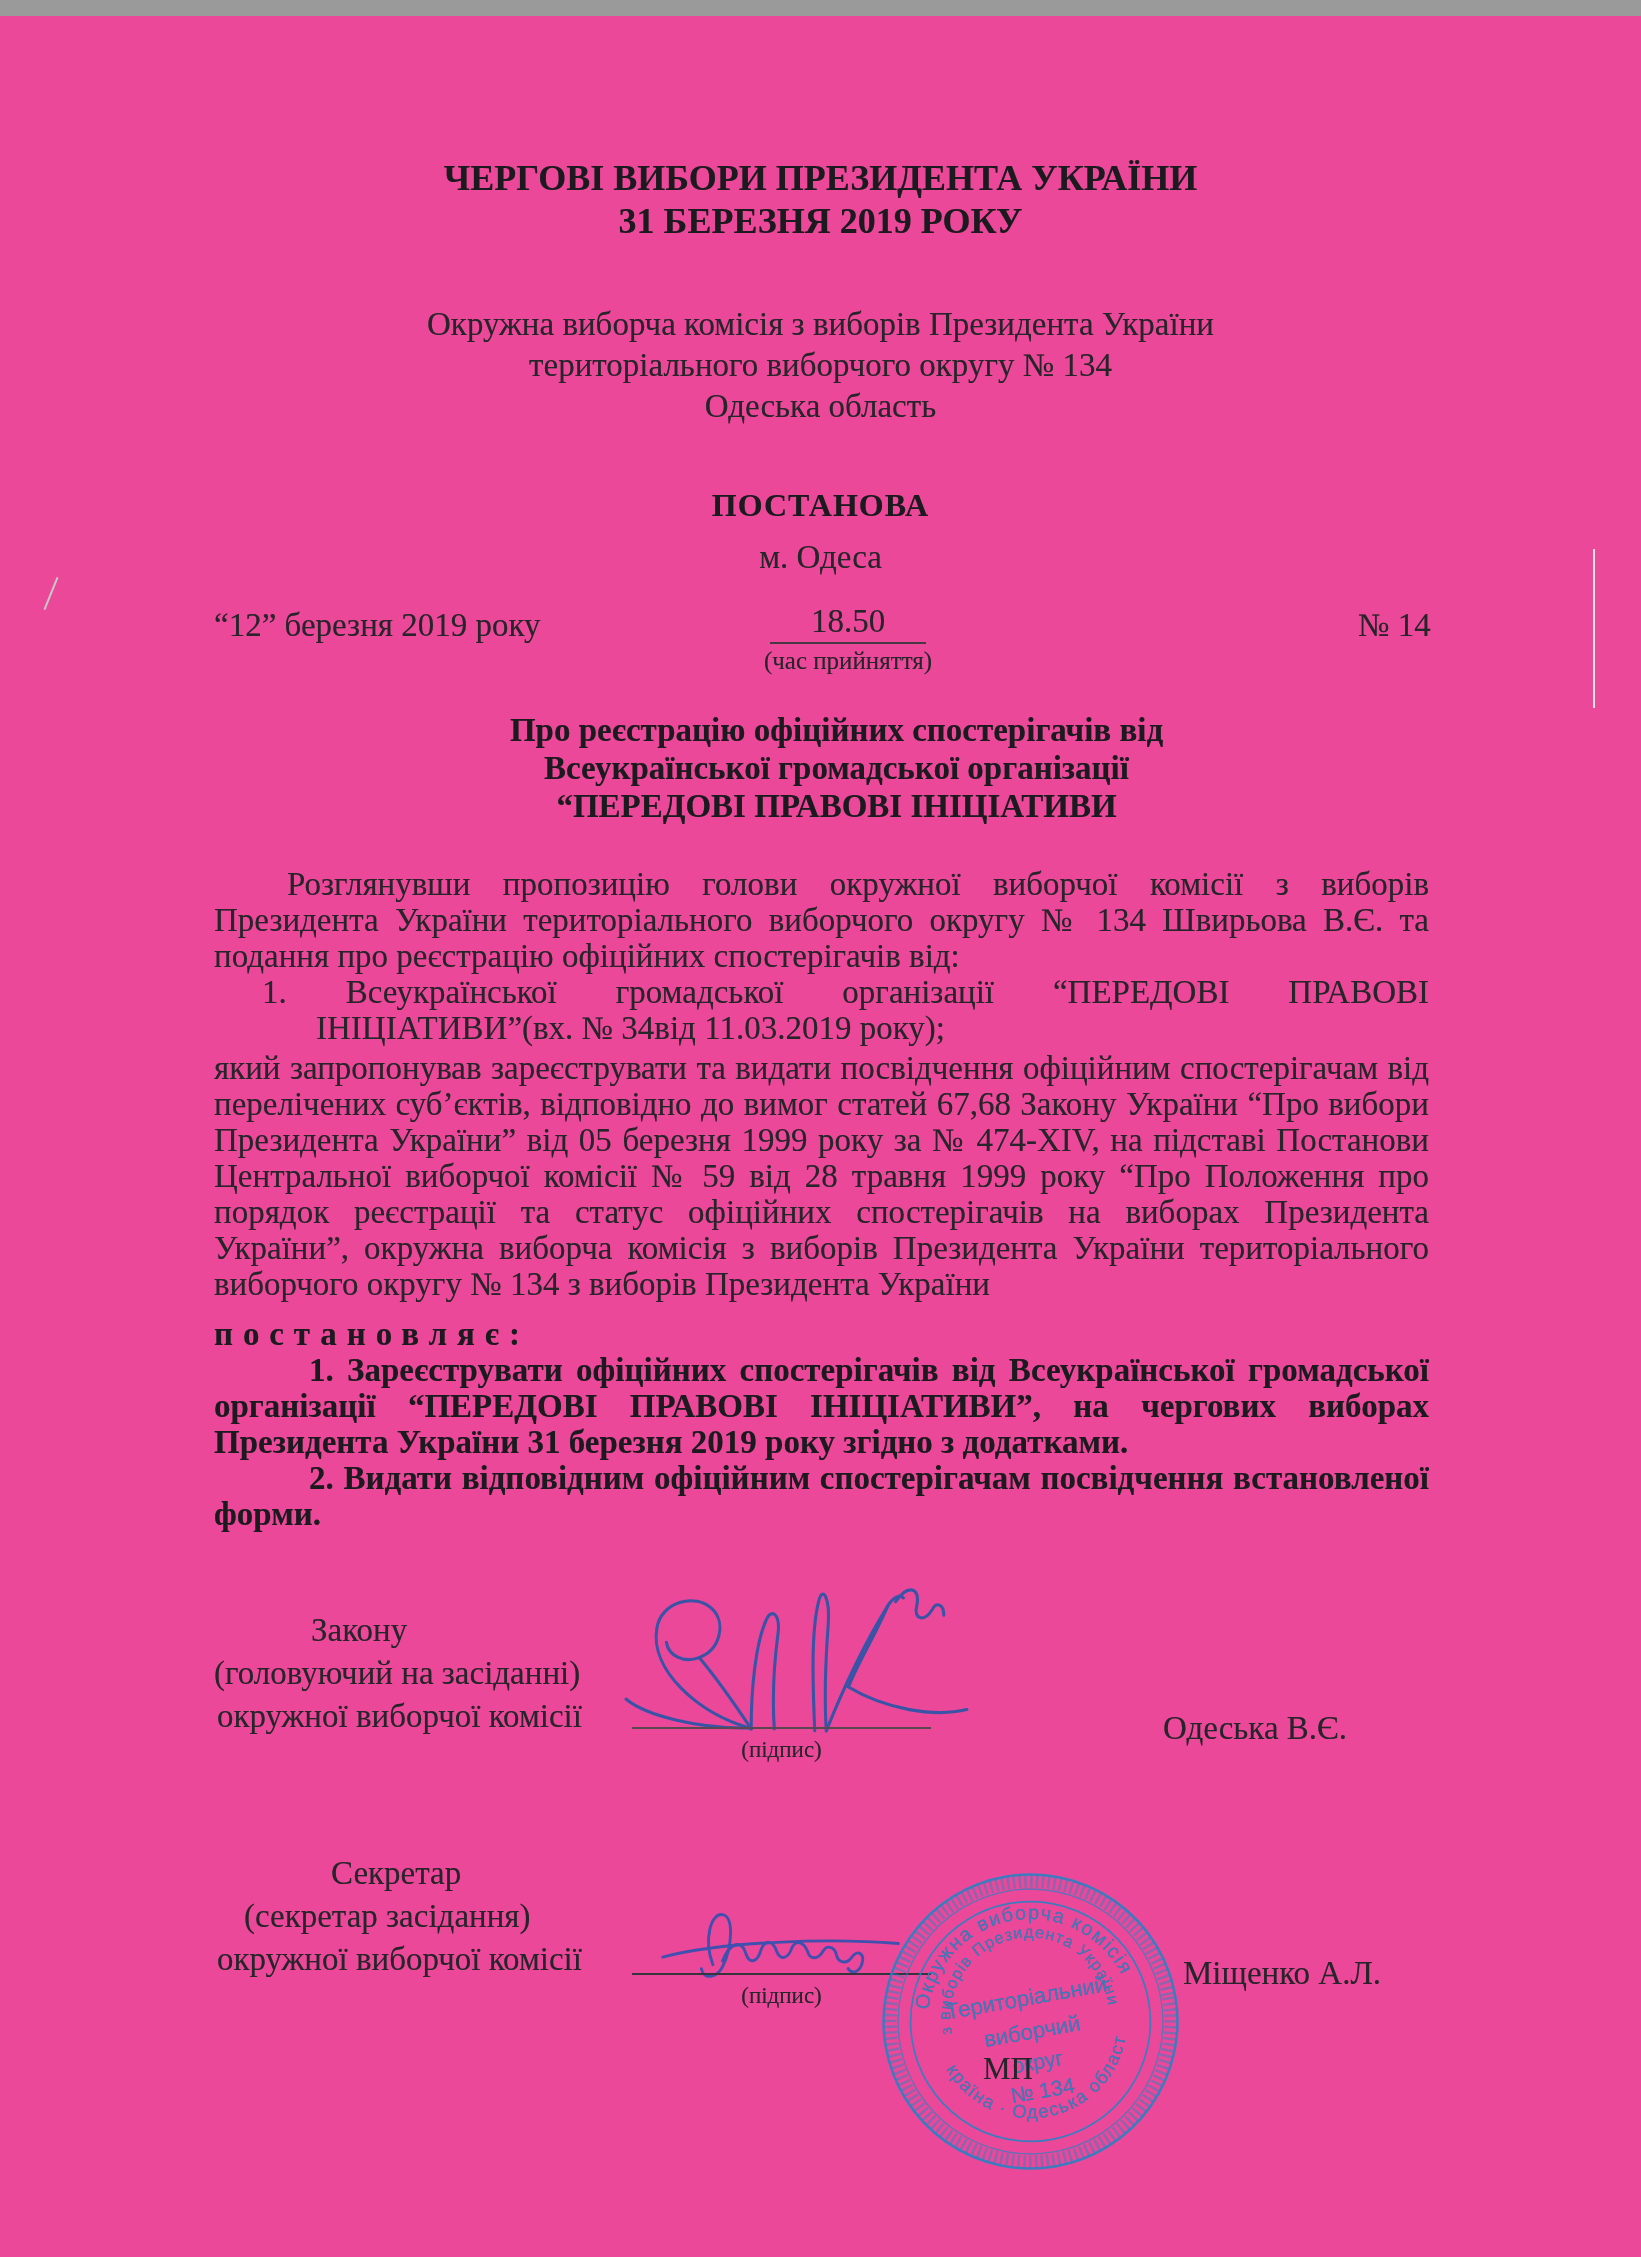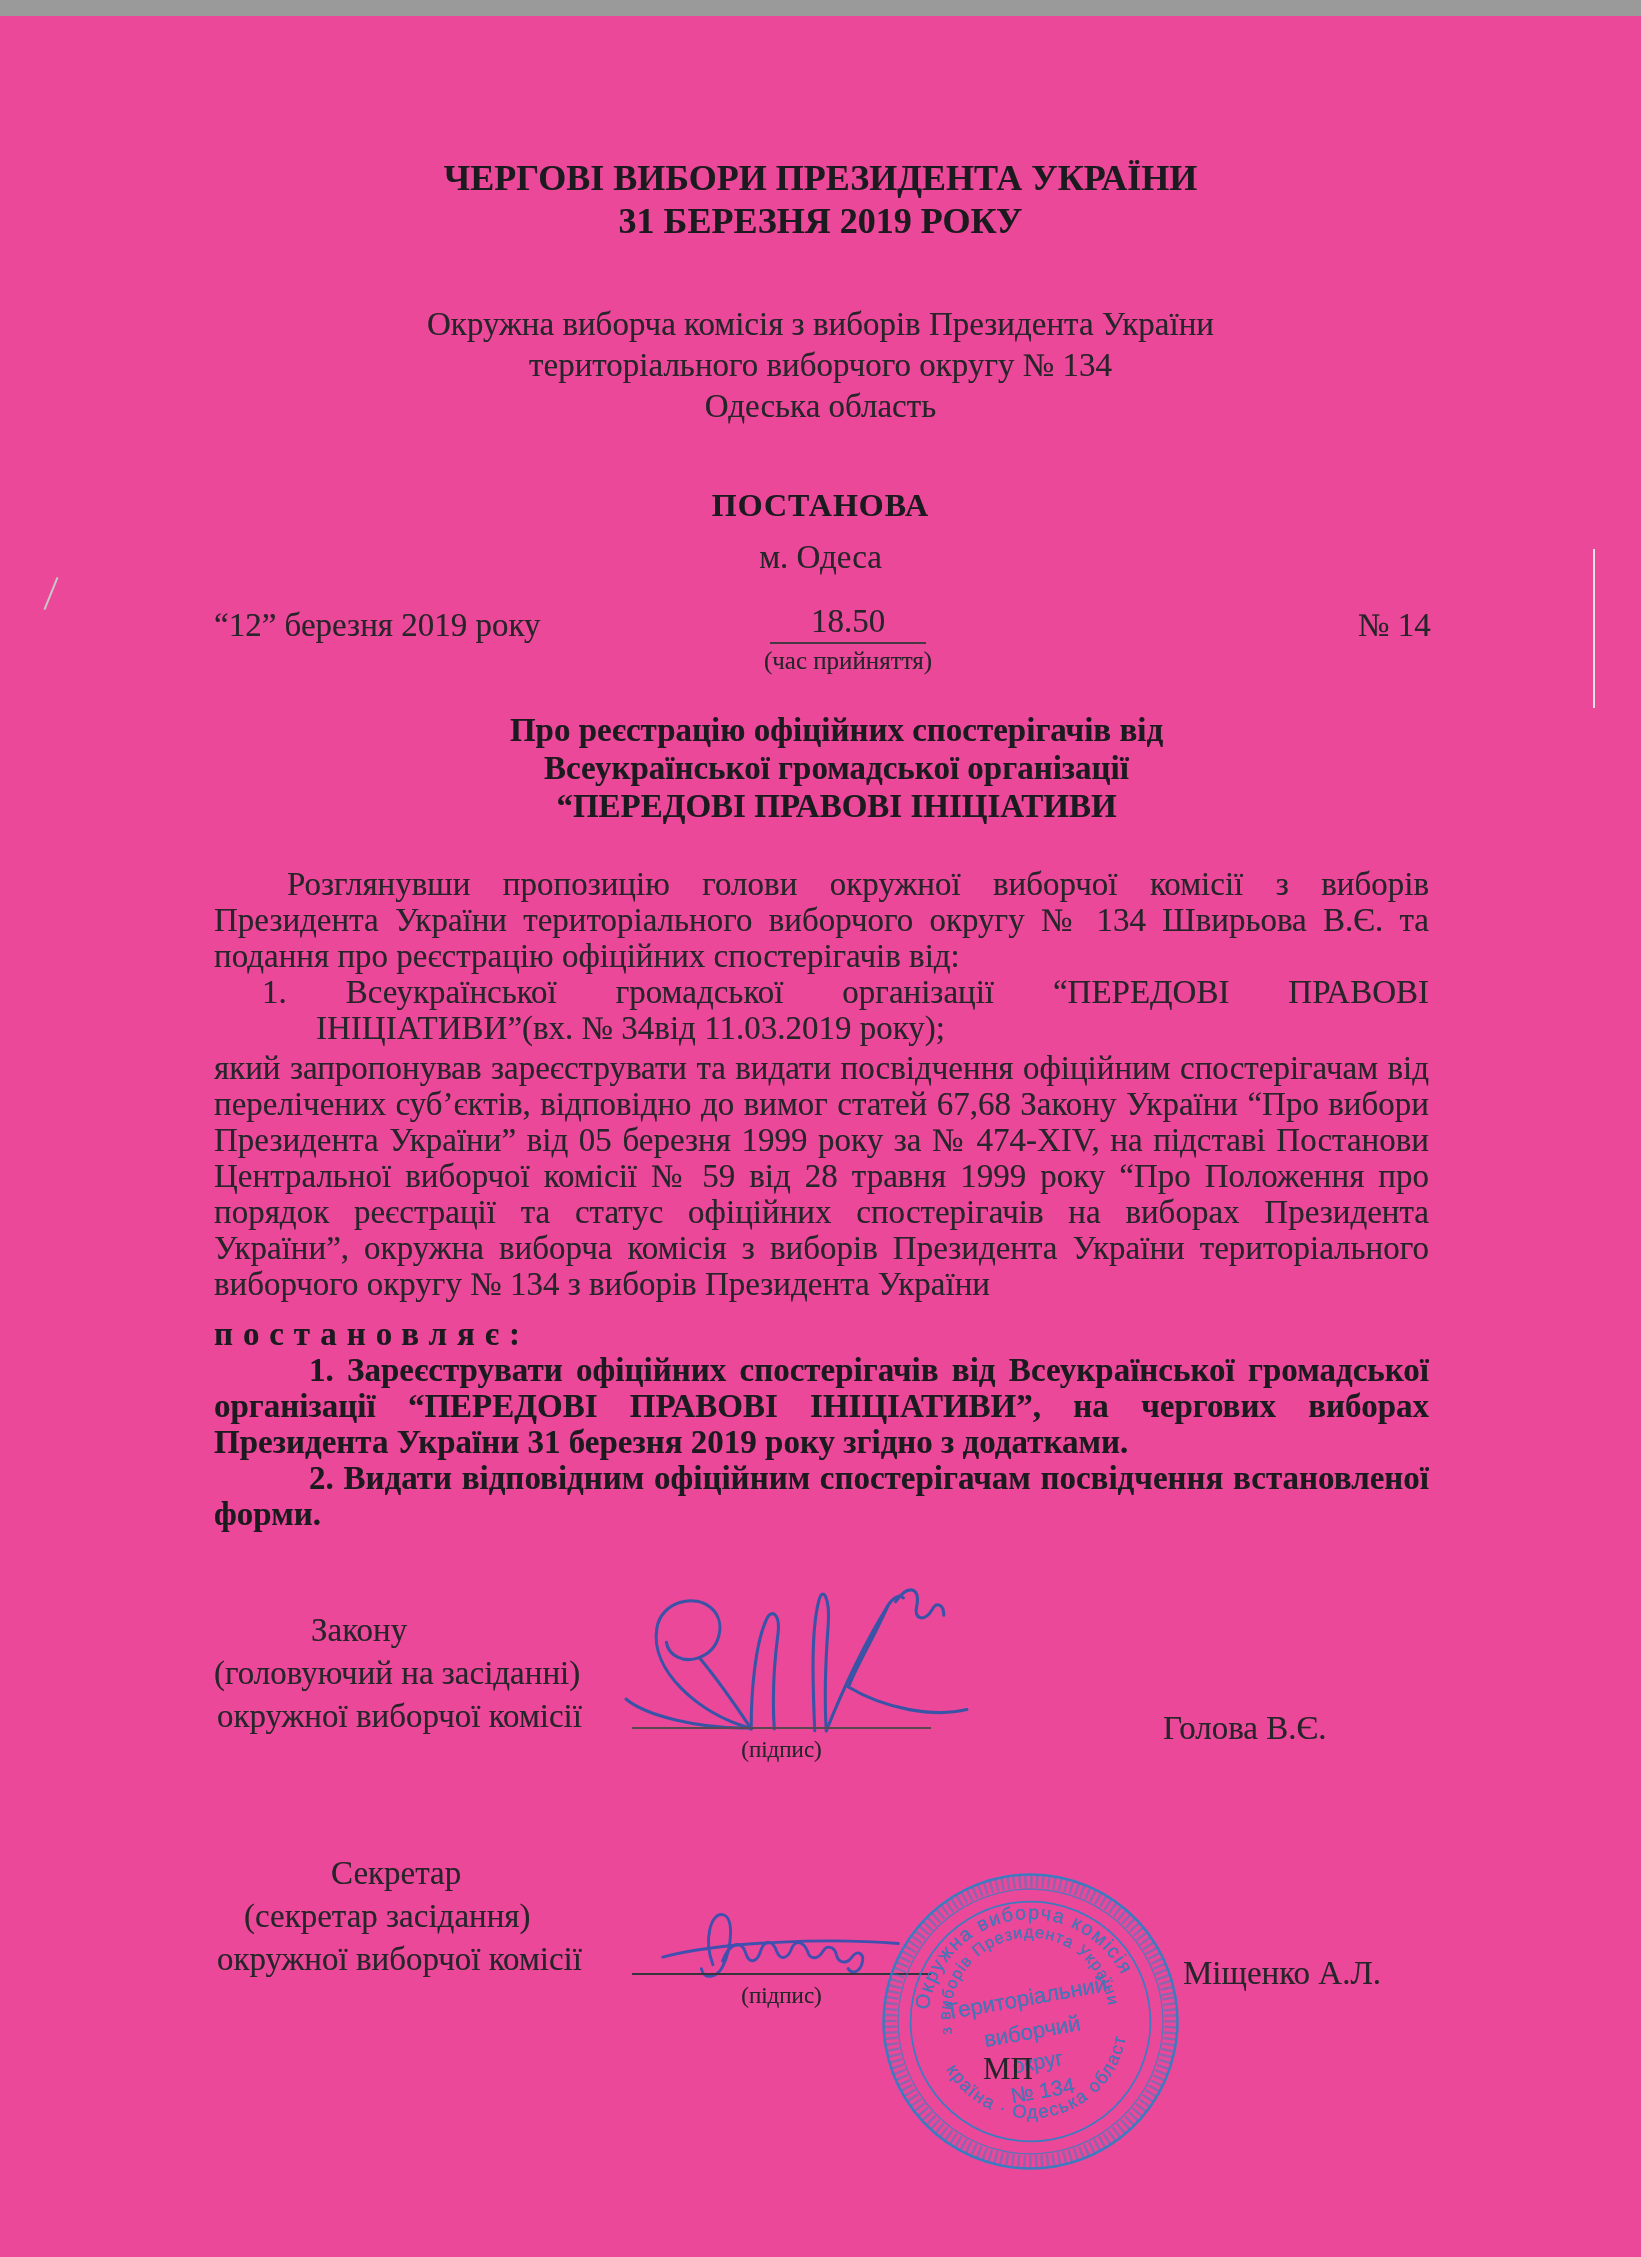--- a/index.html
+++ b/index.html
@@ -100,21 +100,21 @@
       <path d="M 150,166 C 150,128 154,78 166,52 C 172,40 180,48 178,66 C 174,96 172,136 174,166"></path>
       <path d="M 216,168 C 214,120 212,66 220,34 C 224,16 232,30 230,58 C 227,98 226,136 228,168"></path>
       <path d="M 228,168 C 244,128 266,80 292,38 C 297,30 304,26 308,30"></path>
       <path d="M 292,38 C 280,66 262,96 252,120"></path>
       <path d="M 250,122 C 290,146 340,154 374,146"></path>
       <path d="M 300,34 C 312,16 326,18 322,38 C 318,52 330,56 338,42 C 342,34 350,36 350,48"></path>
     </g>
   </svg>
   <div class="abs sig-line-1"></div>
   <div class="abs sig-caption cap1">(підпис)</div>
-  <div class="abs sig-name name1">Голова В.Є.</div>
+  <div class="abs sig-name name1">Одеська В.Є.</div>
 
   <div class="abs sig-labels secr-labels">
     <div class="pl120">Секретар</div>
     <div class="pl30">(секретар засідання)</div>
     <div class="pl2">окружної виборчої комісії</div>
   </div>
 
   <svg class="abs" style="left:655px;top:1885px;" width="251" height="87" viewBox="0 0 260 90">
     <g fill="none" stroke="#4050ae" stroke-width="3" stroke-linecap="round">
       <path d="M 8,58 C 70,42 180,38 252,44"></path>

